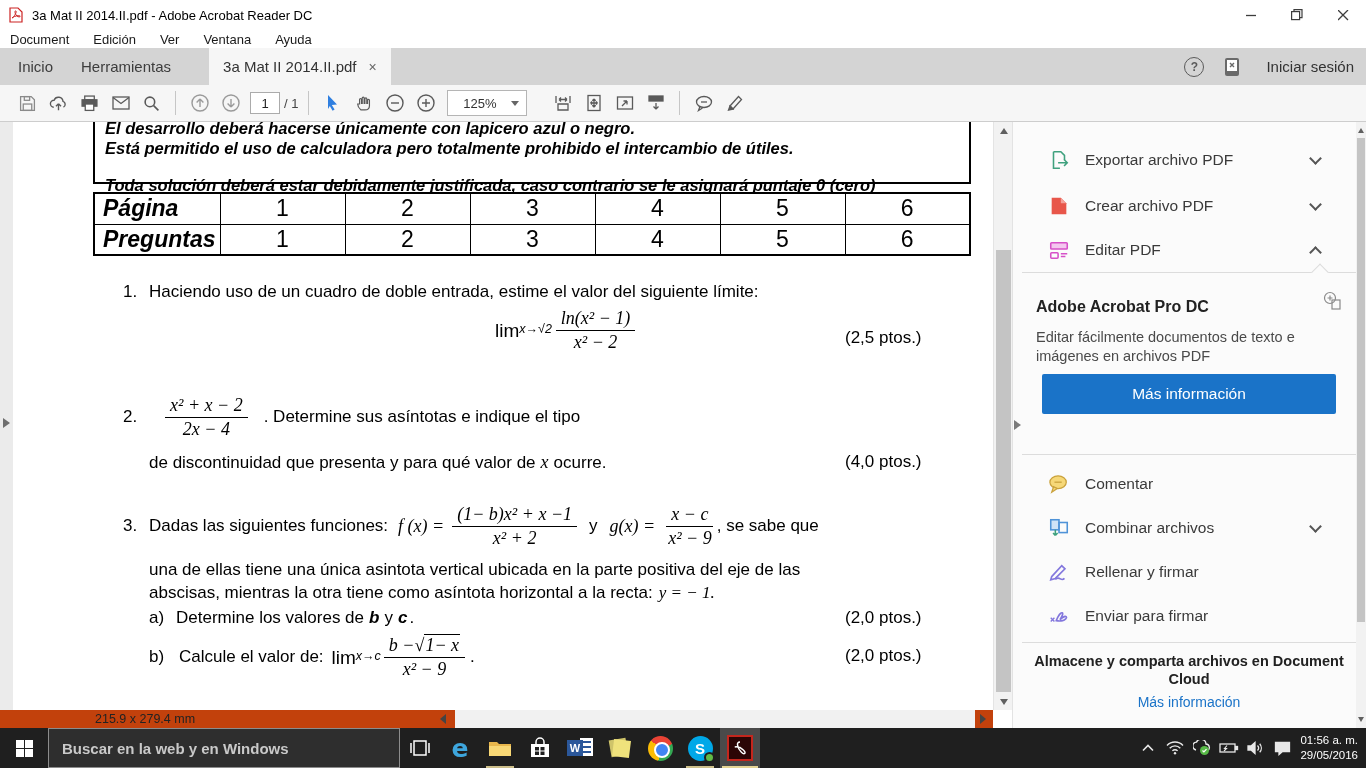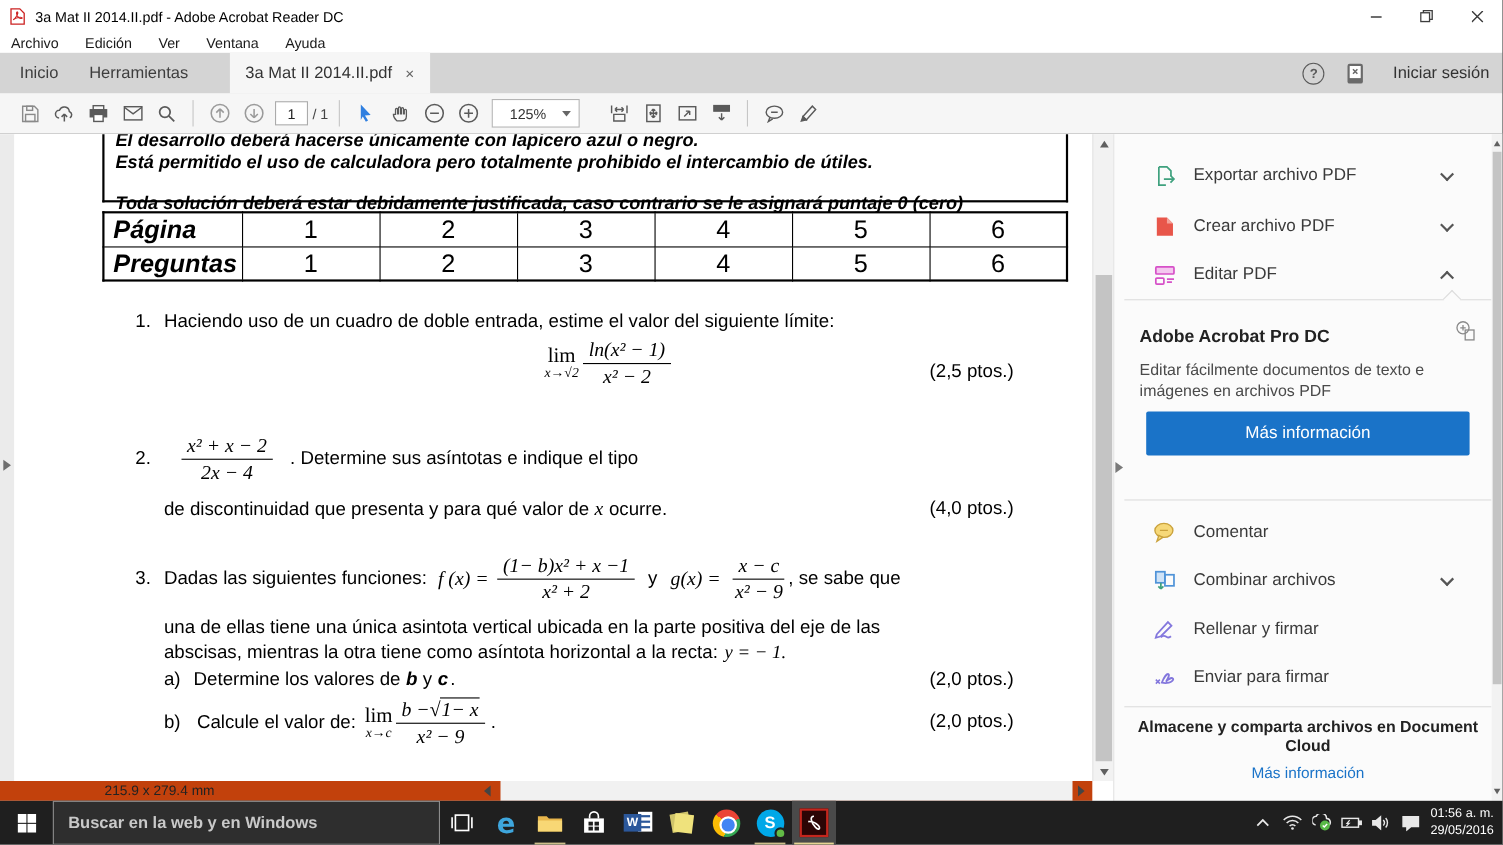--- a/index.html
+++ b/index.html
@@ -64,21 +64,21 @@
   .examtable{border:2px solid #000;}
   .examtable td.hd{font-style:italic;font-weight:700;text-align:left;padding-left:8px;width:126px;}
 
   .qline{position:absolute;display:flex;align-items:center;font-size:17px;color:#000;white-space:nowrap;}
   .qnum{width:26px;flex:0 0 auto;}
   .m{font-family:"Liberation Serif",serif;font-style:italic;font-size:18px;}
   .frac{display:inline-flex;flex-direction:column;align-items:center;
         font-family:"Liberation Serif",serif;font-style:italic;font-size:18px;vertical-align:middle;}
   .frac .fn{padding:0 5px 1px;border-bottom:1.4px solid #000;line-height:1.15;}
   .frac .fd{padding:1px 5px 0;line-height:1.15;}
-  .lim{display:inline-flex;flex-direction:column;align-items:center;font-family:Liberation Serif, serif;}
+  .lim{display:inline-flex;flex-direction:row;align-items:center;font-family:Liberation Sans, sans-serif;}
   .lim .lw{font-size:19px;line-height:1;}
   .lim .ls{font-size:12.5px;font-style:italic;line-height:1.1;}
   .pts{position:absolute;left:832px;font-size:17px;color:#000;white-space:nowrap;}
   .rad{font-family:"Liberation Serif",serif;font-style:normal;}
   .radicand{border-top:1.3px solid #000;padding:0 1px;}
   .bvar{font-weight:700;font-style:italic;}
 
   
   .vscroll{position:absolute;left:993px;top:0;width:19px;height:588px;background:#f2f2f2;border-left:1px solid #e4e4e4;}
   .sb-up{position:absolute;left:0;top:0;width:19px;height:17px;display:flex;align-items:center;justify-content:center;}
@@ -182,21 +182,21 @@
       </div>
       <div class="winbtn">
         <svg width="11" height="11" viewBox="0 0 11 11">
             <path d="M0 0l10 10M10 0L0 10" stroke="#3d3d3d" stroke-width="1.3"></path>
           </svg>
       </div>
     </div>
   </div>
 
   <div class="menubar">
-    <span>Archivo</span>
+    <span>Document</span>
     <span>Edición</span>
     <span>Ver</span>
     <span>Ventana</span>
     <span>Ayuda</span>
   </div>
 
   <div class="tabbar">
     <div class="tab home">
         <span>Inicio</span>
       </div>

